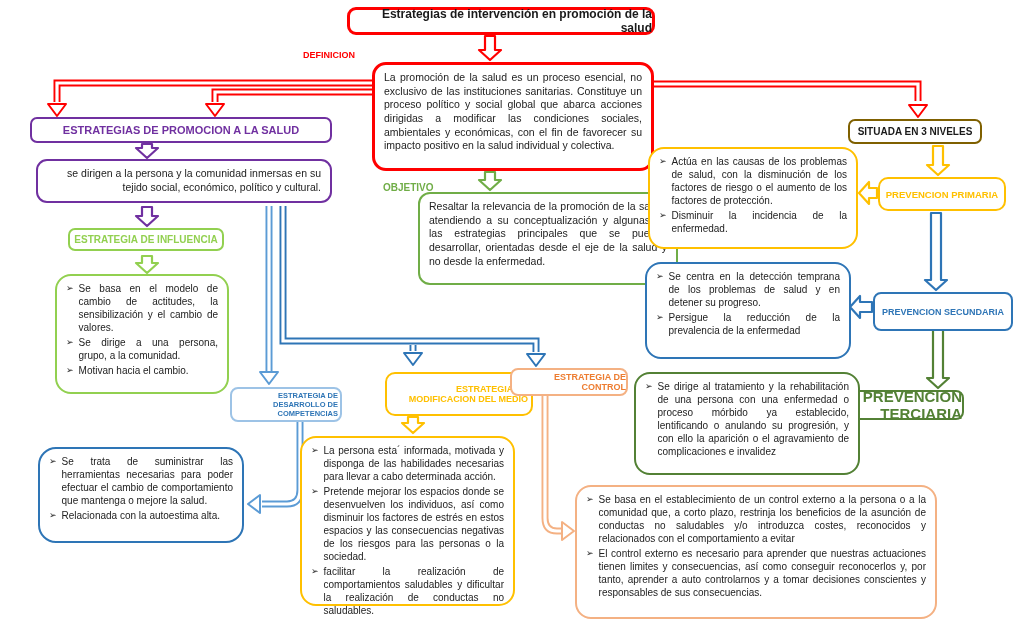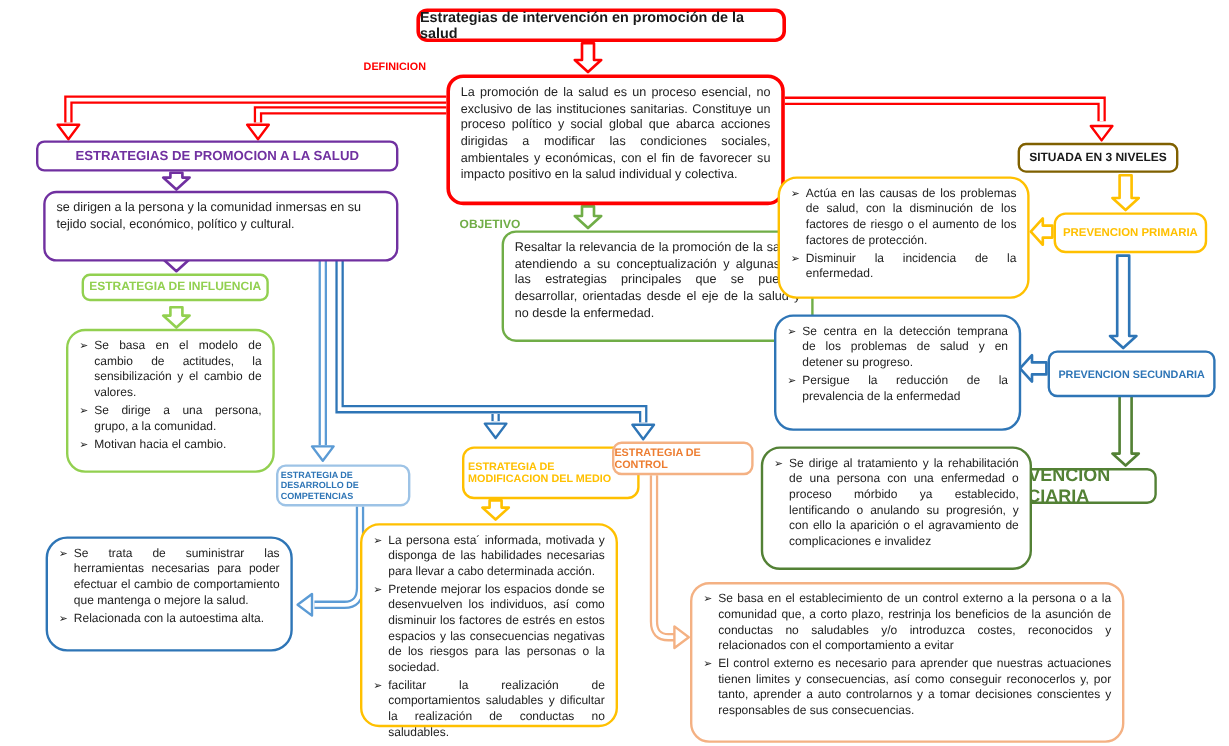--- a/index.html
+++ b/index.html
@@ -1,20 +1,20 @@
 <!DOCTYPE html>
 <html><head>
 <meta charset="utf-8">
 <style>
   html,body{margin:0;padding:0;background:#ffffff;}
   .canvas{position:relative;width:1024px;height:622px;background:#fff;
           font-family:"Liberation Sans",sans-serif;overflow:hidden;}
   #wires{position:absolute;left:0;top:0;z-index:0;}
   .box{position:absolute;box-sizing:border-box;background:#fff;z-index:2;}
-  .hbox{display:flex;align-items:center;justify-content:center;text-align:left;
+  .hbox{display:flex;align-items:center;justify-content:center;text-align:right;
         font-weight:bold;border:2px solid;background:#fff;}
   .pbox{border:2px solid;padding:6px 9px;font-size:10.5px;line-height:1.3;color:#222;
         text-align:justify;}
   .blist{list-style:none;margin:0;padding:0;}
   .blist li{display:flex;gap:5px;margin:0 0 2px 0;}
   .bm{flex:0 0 auto;font-size:9px;line-height:1.45;color:#222;}
   .bt{flex:1;text-align:justify;}
   .lbl{position:absolute;font-weight:bold;z-index:2;}
 </style>
 </head>
@@ -62,21 +62,21 @@
 
   <div class="box hbox" style="left:347px;top:7px;width:308px;height:28px;border:3px solid #FF0000;border-radius:9px;font-size:12px;color:#1a1a1a;">Estrategias de intervención en promoción de la salud</div>
 
   <span class="lbl" style="left:303px;top:50px;font-size:9px;color:#FF0000;">DEFINICION</span>
   <div class="box pbox" style="left:372px;top:62px;width:282px;height:109px;border:3px solid #FF0000;border-radius:14px;">La promoción de la salud es un proceso esencial, no exclusivo de las instituciones sanitarias. Constituye un proceso político y social global que abarca acciones dirigidas a modificar las condiciones sociales, ambientales y económicas, con el fin de favorecer su impacto positivo en la salud individual y colectiva.</div>
 
   <span class="lbl" style="left:383px;top:182px;font-size:10px;color:#70AD47;">OBJETIVO</span>
   <div class="box pbox" style="left:370px;top:192px;width:260px;height:93px;border-color:#70AD47;border-radius:12px;margin-left:48px;">Resaltar la relevancia de la promoción de la salud, atendiendo a su conceptualización y algunas de las estrategias principales que se pueden desarrollar, orientadas desde el eje de la salud y no desde la enfermedad.</div>
 
   <div class="box hbox" style="left:30px;top:117px;width:302px;height:26px;border-color:#7030A0;border-radius:7px;font-size:11px;color:#7030A0;">ESTRATEGIAS DE PROMOCION A LA SALUD</div>
-  <div class="box pbox" style="left:36px;top:159px;width:296px;height:59px;border-color:#7030A0;border-radius:11px;text-align:left;">se dirigen a la persona y la comunidad inmersas en su tejido social, económico, político y cultural.</div>
+  <div class="box pbox" style="left:36px;top:159px;width:296px;height:44px;border-color:#7030A0;border-radius:11px;text-align:right;">se dirigen a la persona y la comunidad inmersas en su tejido social, económico, político y cultural.</div>
   <div class="box hbox" style="left:68px;top:228px;width:156px;height:23px;border-color:#92D050;border-radius:7px;font-size:10px;color:#92D050;">ESTRATEGIA DE INFLUENCIA</div>
   <div class="box pbox" style="left:55px;top:274px;width:174px;height:120px;border-color:#92D050;border-radius:16px;font-size:10px;">
     <ul class="blist">
       <li>
           <span class="bm">➢</span>
           <span class="bt">Se basa en el modelo de cambio de actitudes, la sensibilización y el cambio de valores.</span>
         </li>
       <li>
           <span class="bm">➢</span>
           <span class="bt">Se dirige a una persona, grupo, a la comunidad.</span>

